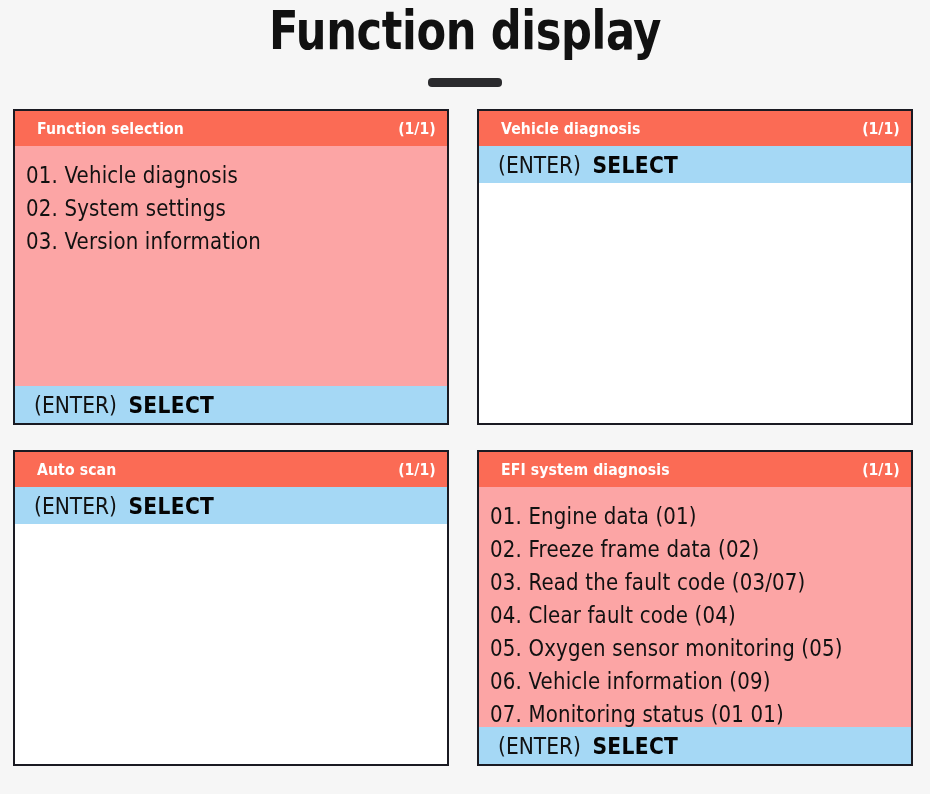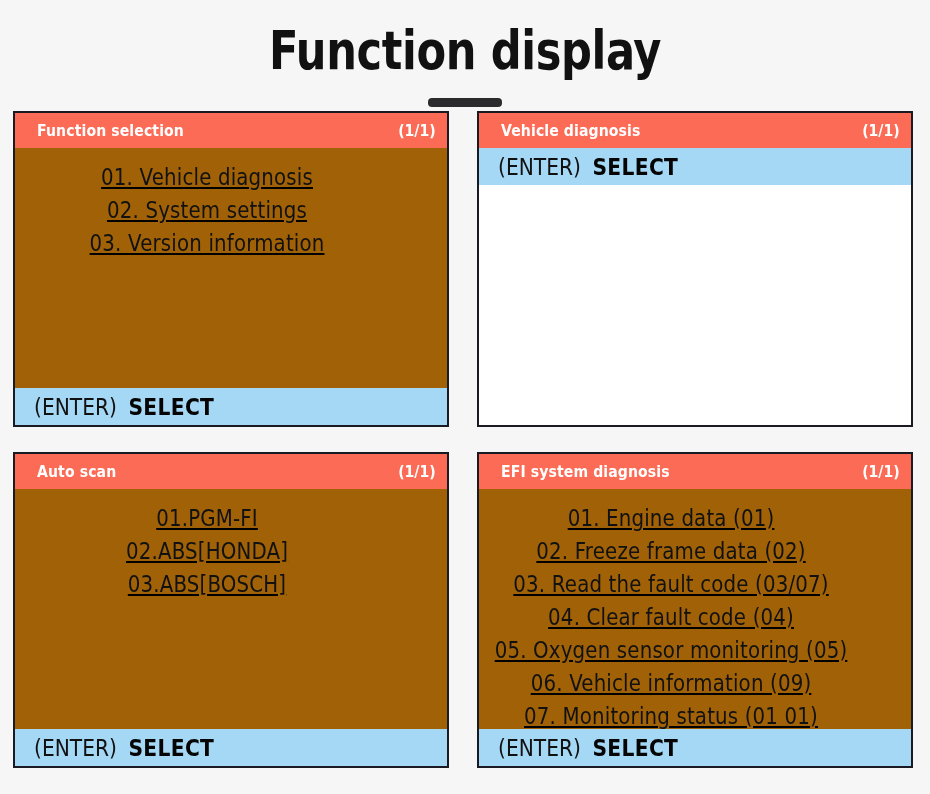--- a/index.html
+++ b/index.html
@@ -12,21 +12,21 @@
     height: 794px;
     background: #f6f6f6;
     font-family: "Liberation Sans", "DejaVu Sans", sans-serif;
     -webkit-font-smoothing: antialiased;
     overflow: hidden;
   }
 
   
   .page-head {
     width: 930px;
-    padding-top: 20px;
+    padding-top: 0;
     text-align: center;
   }
   .page-title {
     font-family: "DejaVu Sans", "Liberation Sans", sans-serif;
     font-size: 54px;
     line-height: 62px;
     font-weight: 700;
     color: #111111;
     letter-spacing: -0.5px;
     margin: 0;
@@ -38,27 +38,26 @@
     width: 74px;
     height: 9px;
     border-radius: 4px;
     background: #2b2b2e;
     margin: 16px auto 0 auto;
   }
 
   
   .grid {
     width: 904px;
-    margin: 4px auto 0 auto;
+    margin: 22px auto 0 auto;
     display: grid;
     grid-template-columns: 436px 436px;
     grid-template-rows: 316px 316px;
     column-gap: 28px;
     row-gap: 25px;
-    text-align: center;
   }
 
   .panel {
     position: relative;
     box-sizing: border-box;
     background: #ffffff;
     border: 2px solid #1a1a22;
     display: flex;
     flex-direction: column;
     overflow: hidden;
@@ -91,24 +90,23 @@
     font-weight: 700;
     color: #ffffff;
     transform: scaleX(0.88);
     transform-origin: right center;
     white-space: nowrap;
   }
 
   
   .panel-body {
     flex: 1 1 auto;
-    background: #a16207;
+    background: #fca5a5;
     padding: 13px 0 0 0;
     overflow: hidden;
-    text-decoration: underline;
   }
   .opt-list {
     list-style: none;
     margin: 0;
     padding: 0 0 0 11px;
   }
   .opt-item {
     font-family: "DejaVu Sans", "Liberation Sans", sans-serif;
     font-size: 23px;
     line-height: 33px;
@@ -192,27 +190,20 @@
         <span class="foot-key">(ENTER)</span>
         <span class="foot-action">SELECT</span>
       </span>
     </div>
   </div>
 
   <div class="panel">
     <div class="panel-head">
       <span class="panel-head-title">Auto scan</span>
       <span class="panel-head-page">(1/1)</span>
-    </div>
-    <div class="panel-body">
-      <ul class="opt-list">
-        <li class="opt-item">01.PGM-FI</li>
-        <li class="opt-item">02.ABS[HONDA]</li>
-        <li class="opt-item">03.ABS[BOSCH]</li>
-      </ul>
     </div>
     <div class="panel-foot">
       <span class="foot-inner">
         <span class="foot-key">(ENTER)</span>
         <span class="foot-action">SELECT</span>
       </span>
     </div>
   </div>
 
   <div class="panel">

